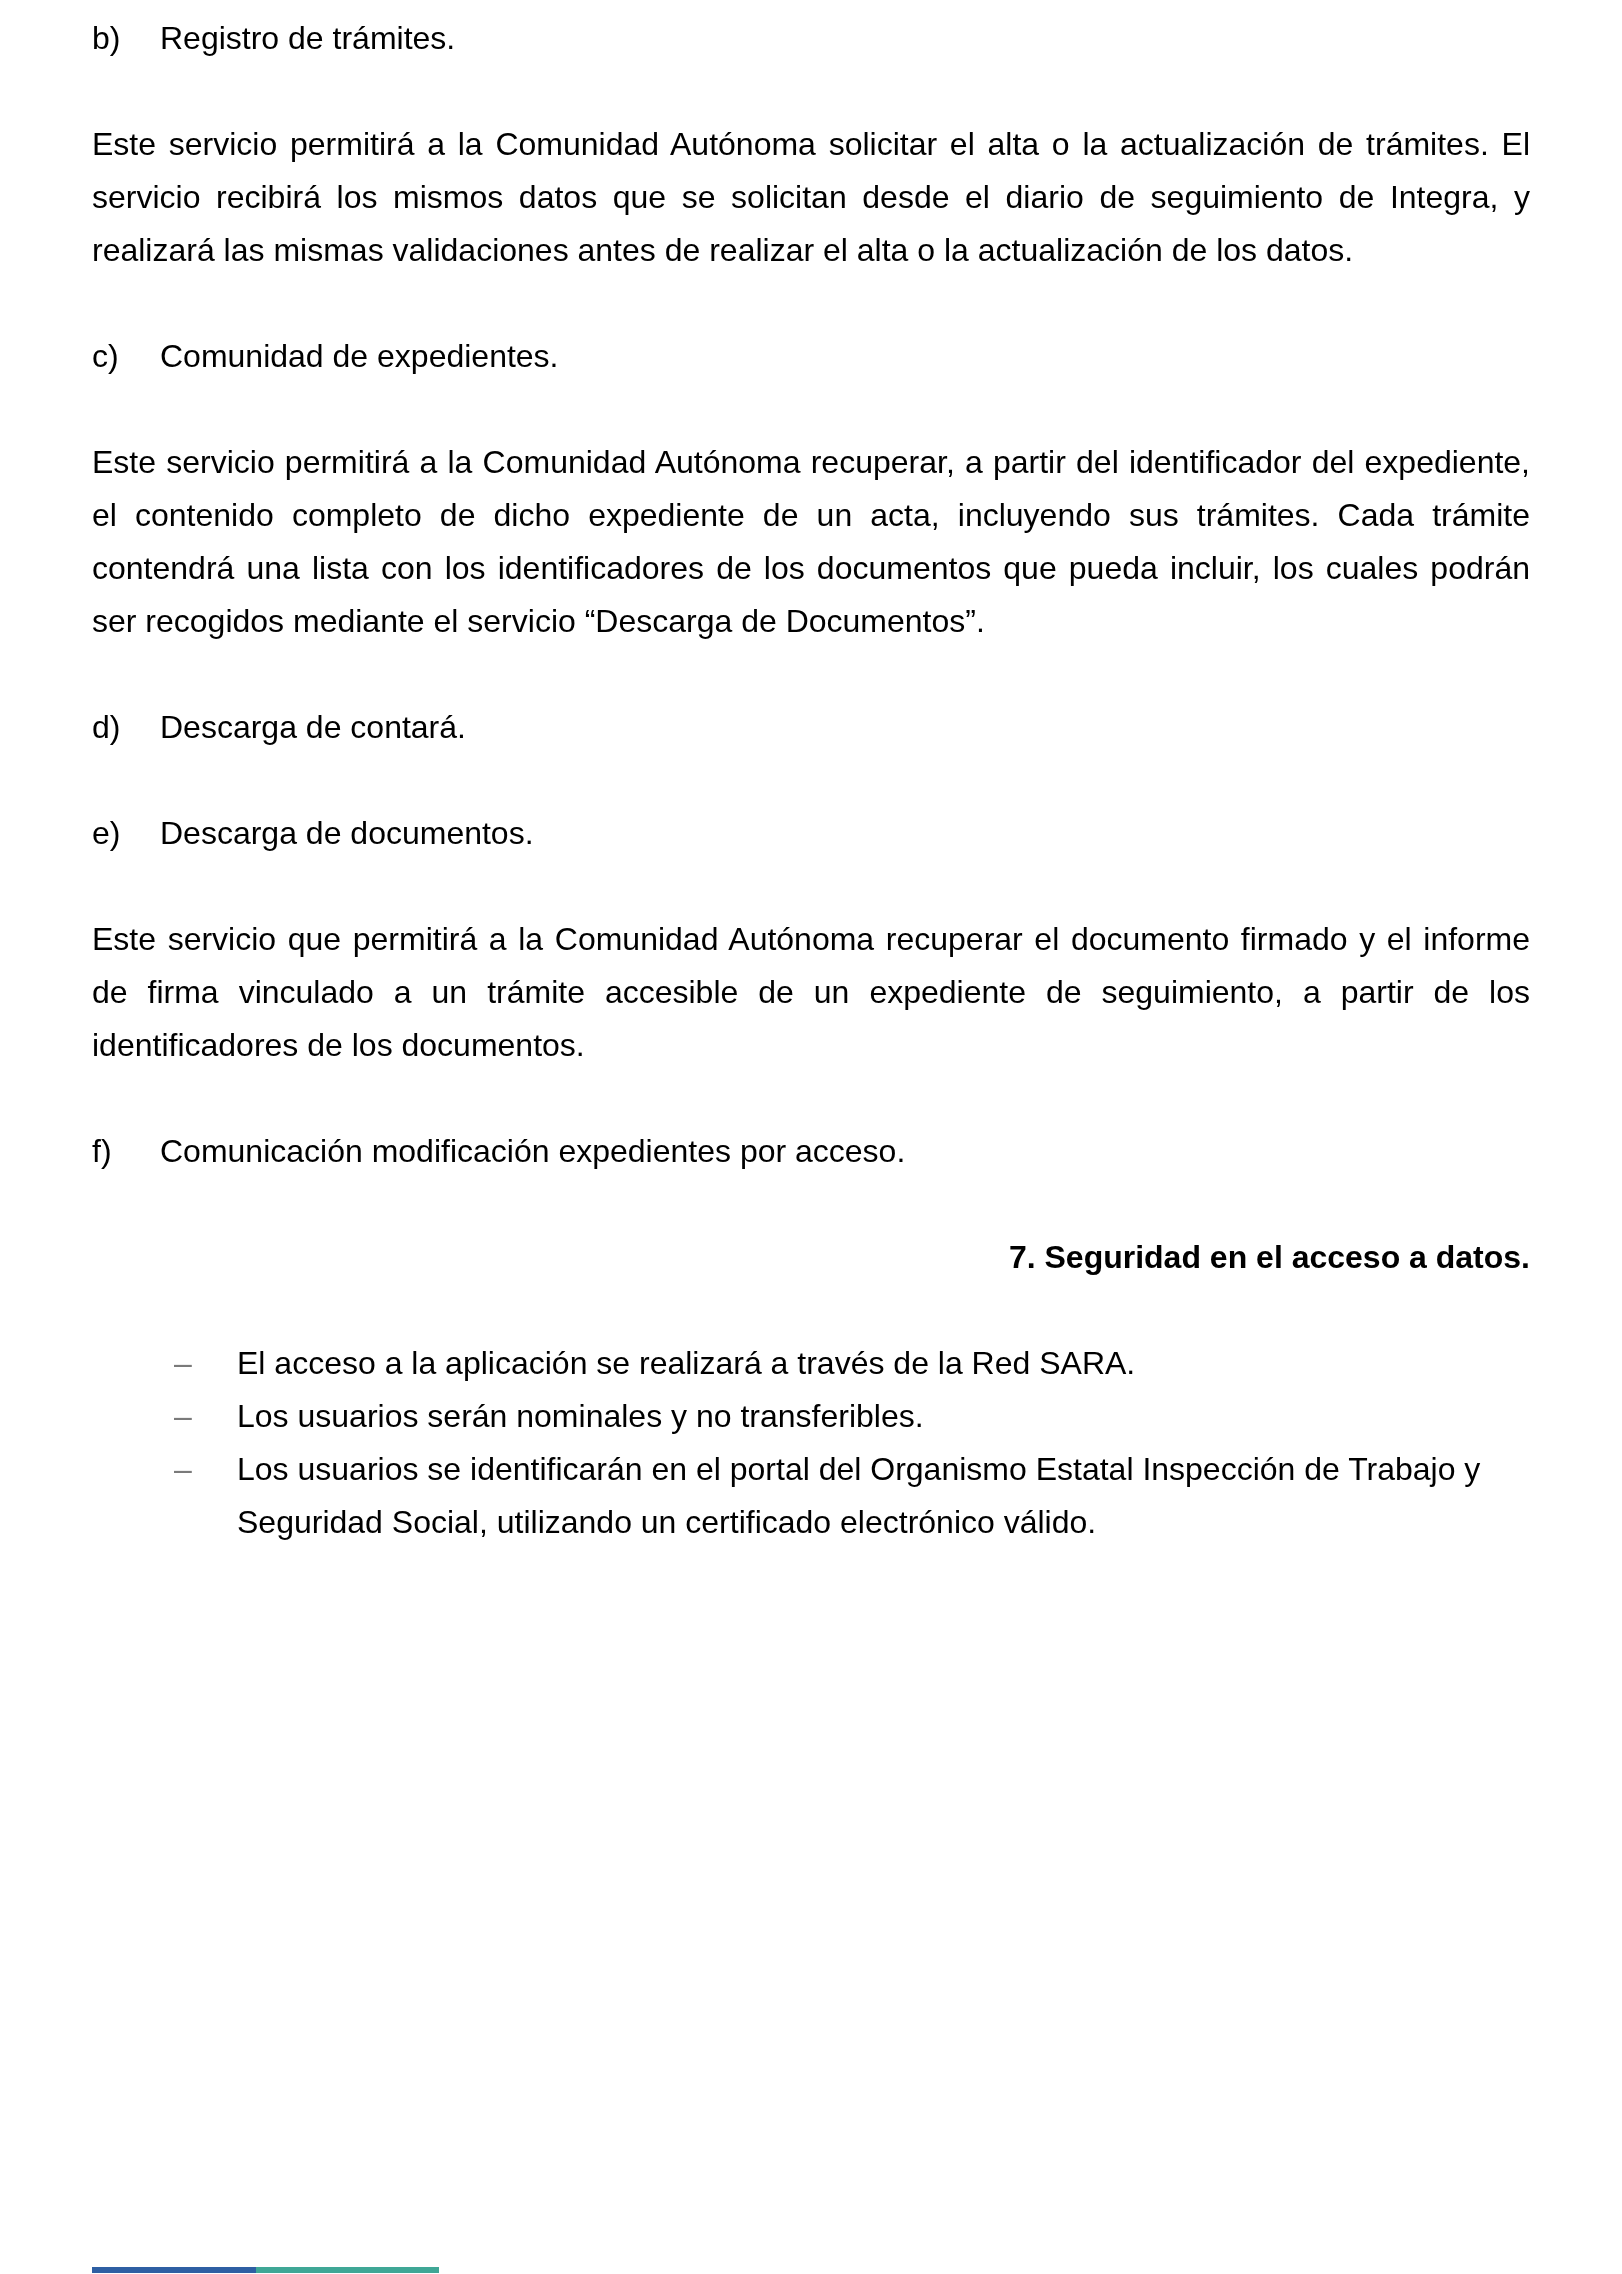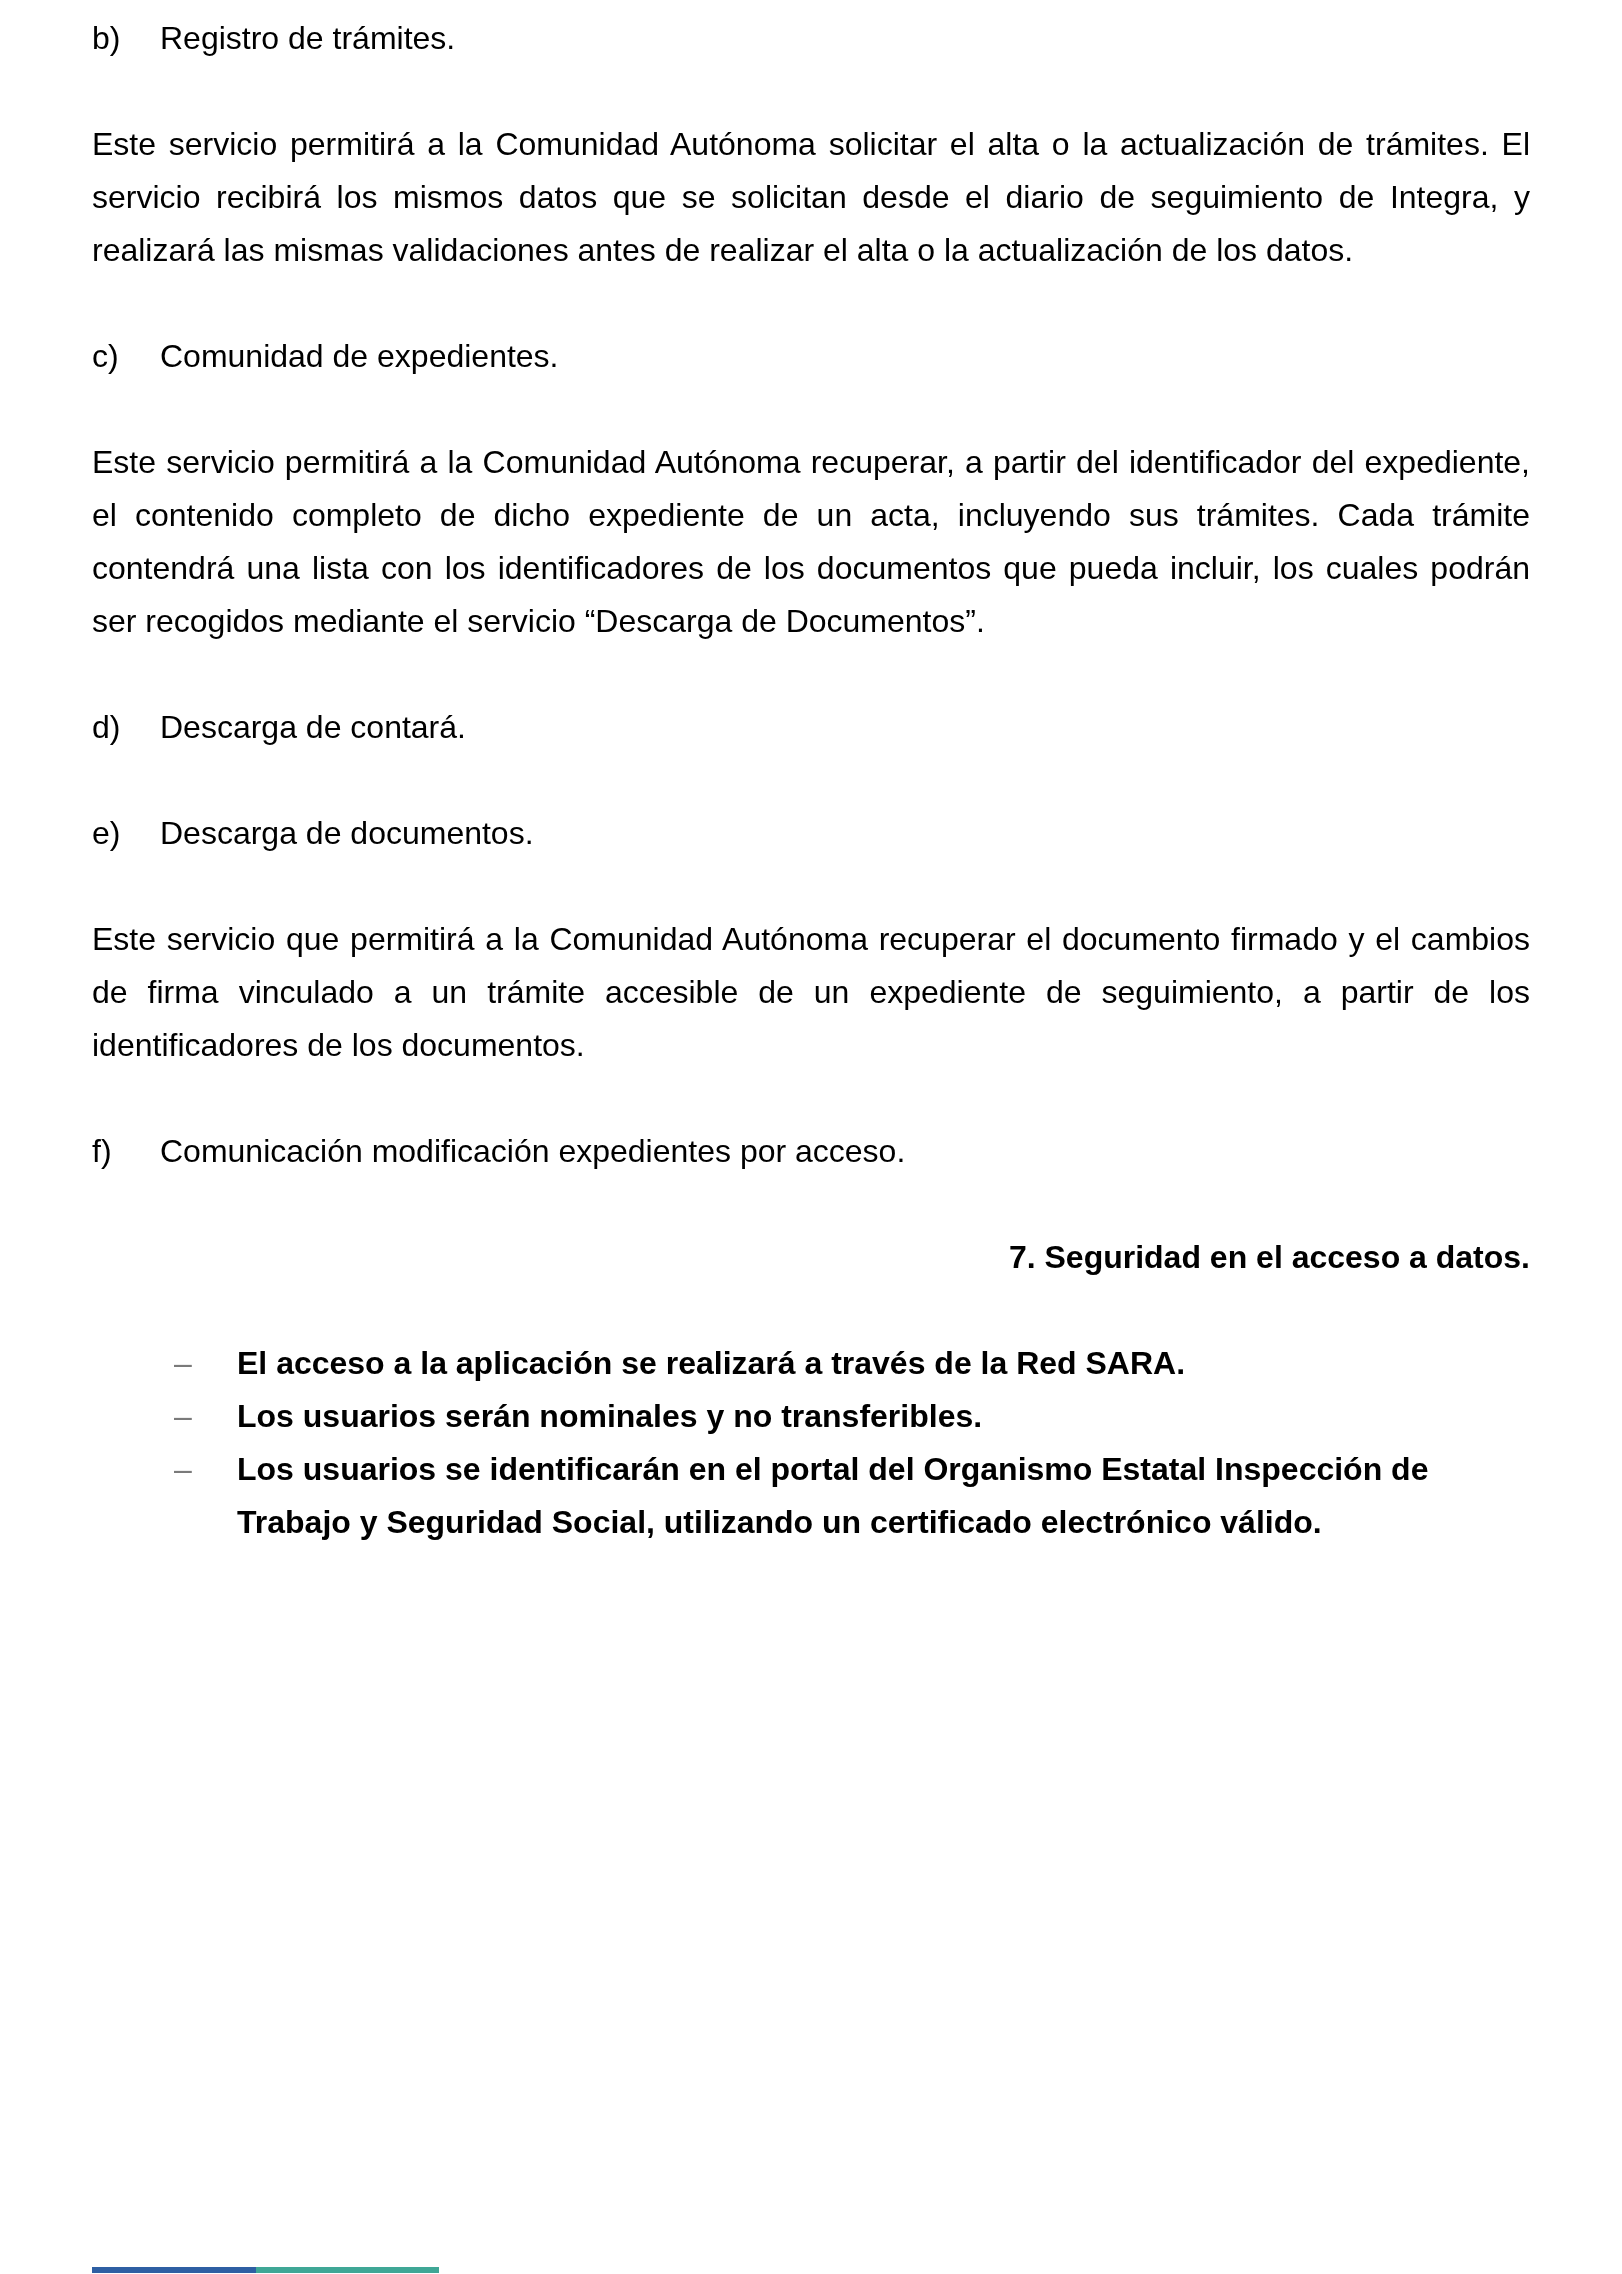--- a/index.html
+++ b/index.html
@@ -22,21 +22,21 @@
   }
   .block { margin-bottom: 53px; }
   .item-heading { display: flex; align-items: flex-start; }
   .item-marker { flex: 0 0 68px; width: 68px; }
   .item-title { flex: 1 1 auto; }
   .para { text-align: justify; }
   .section-heading { font-weight: bold; text-align: right; }
   .bullet-list { padding-left: 82px; }
   .bullet-row { display: flex; align-items: flex-start; }
   .bullet-marker { flex: 0 0 63px; width: 63px; color: #7a7a7a; }
-  .bullet-text { flex: 1 1 auto; font-weight: bold; }
+  .bullet-text { flex: 1 1 auto; }
   .bottom-strip {
     position: absolute;
     left: 92px;
     bottom: 1.9px;
     height: 5.8px;
     display: flex;
   }
   .strip-seg-1 { width: 164px; height: 5.8px; }
   .strip-seg-2 { width: 183px; height: 5.8px; }
 </style>
@@ -59,21 +59,21 @@
 
   <div class="block item-heading">
     <span class="item-marker">d)</span>
     <span class="item-title">Descarga de contará.</span>
   </div>
 
   <div class="block item-heading">
     <span class="item-marker">e)</span>
     <span class="item-title">Descarga de documentos.</span>
   </div>
-  <p class="block para">Este servicio que permitirá a la Comunidad Autónoma recuperar el documento firmado y el cambios de firma vinculado a un trámite accesible de un expediente de seguimiento, a partir de los identificadores de los documentos.</p>
+  <p class="block para">Este servicio que permitirá a la Comunidad Autónoma recuperar el documento firmado y el informe de firma vinculado a un trámite accesible de un expediente de seguimiento, a partir de los identificadores de los documentos.</p>
 
   <div class="block item-heading">
     <span class="item-marker">f)</span>
     <span class="item-title">Comunicación modificación expedientes por acceso.</span>
   </div>
 
   <h2 class="block section-heading" style="font-size:32px;">7. Seguridad en el acceso a datos.</h2>
 
   <div class="block bullet-list">
     <div class="bullet-row">

